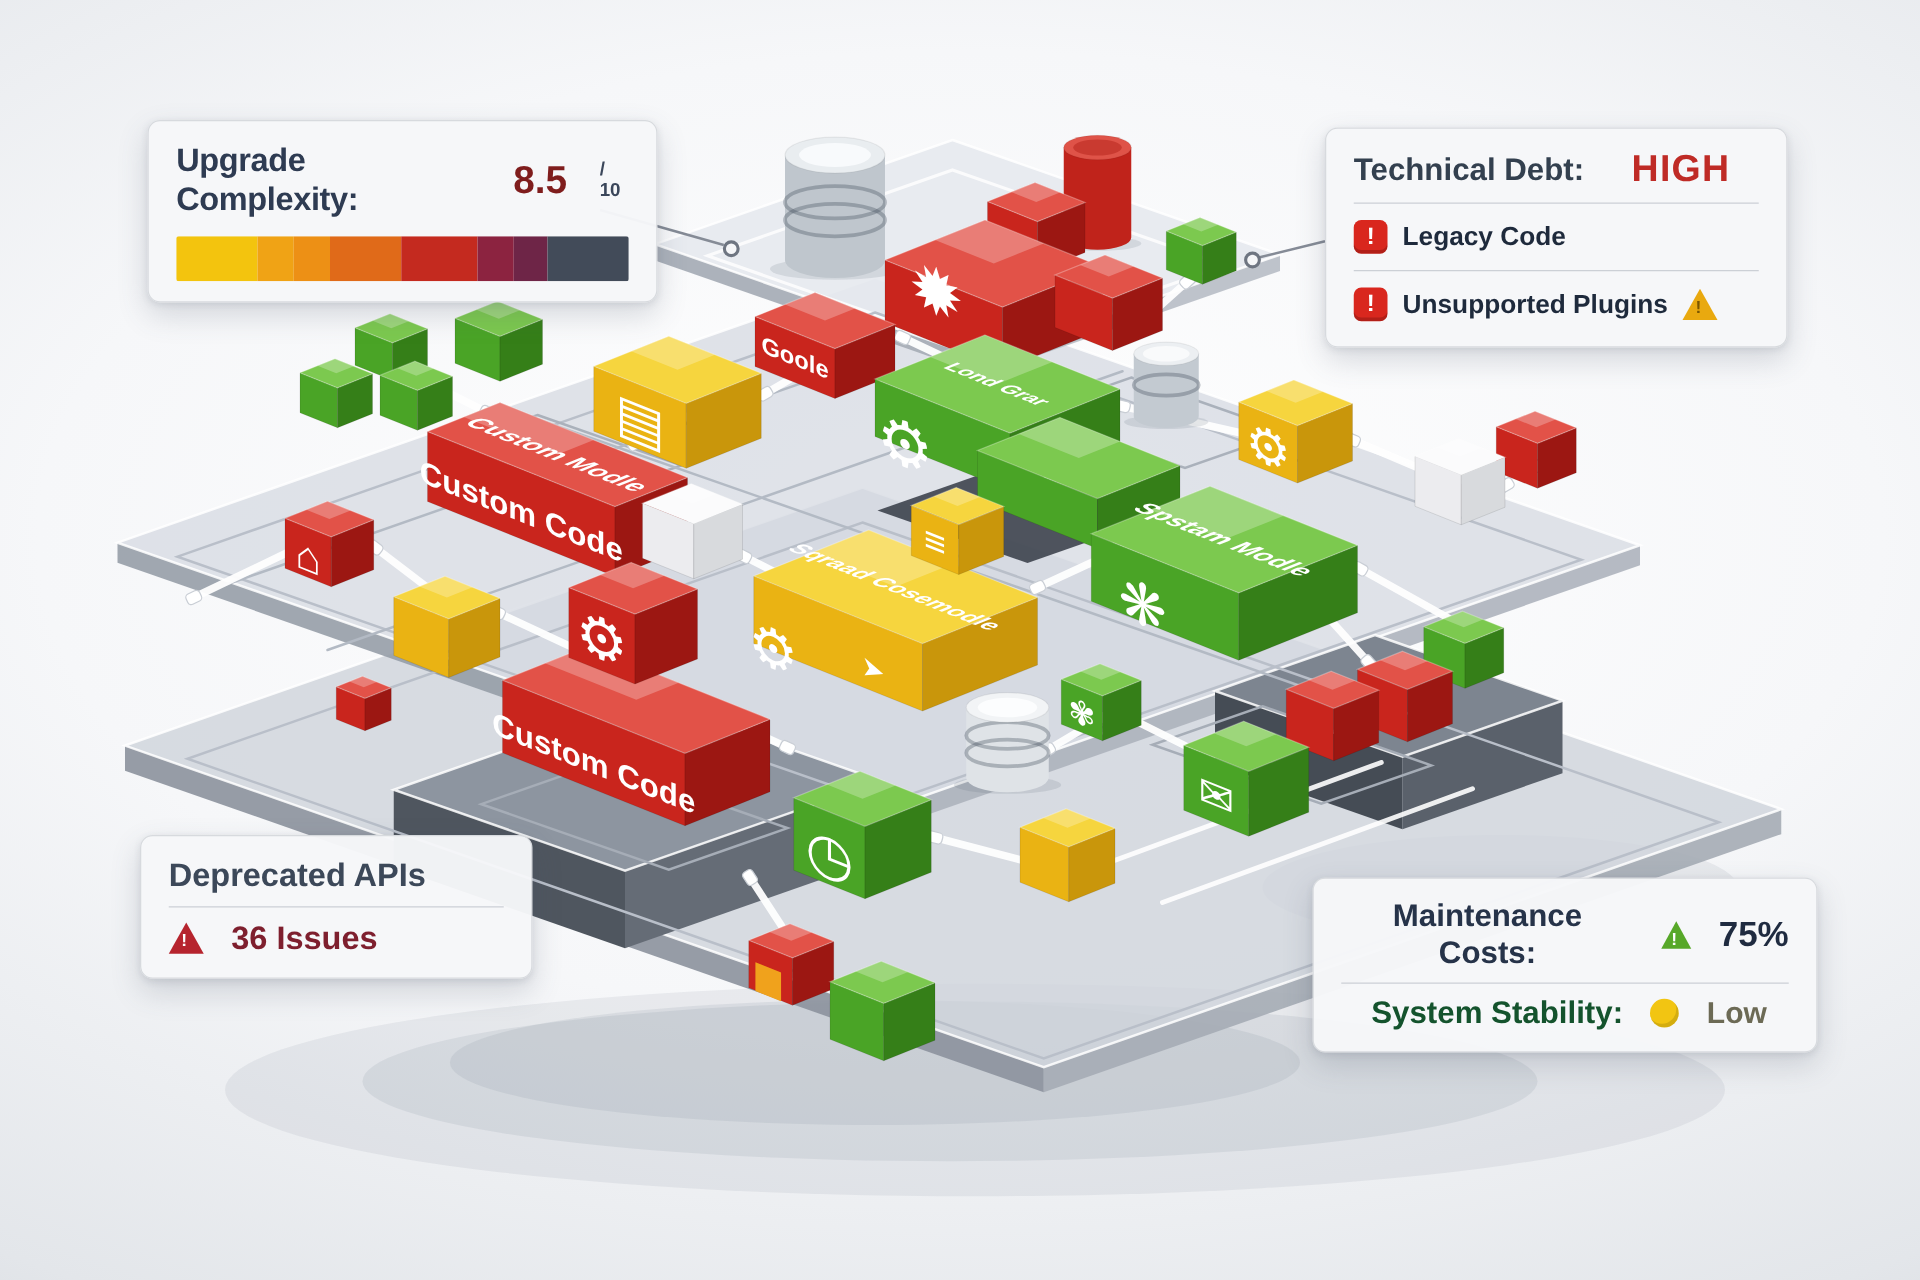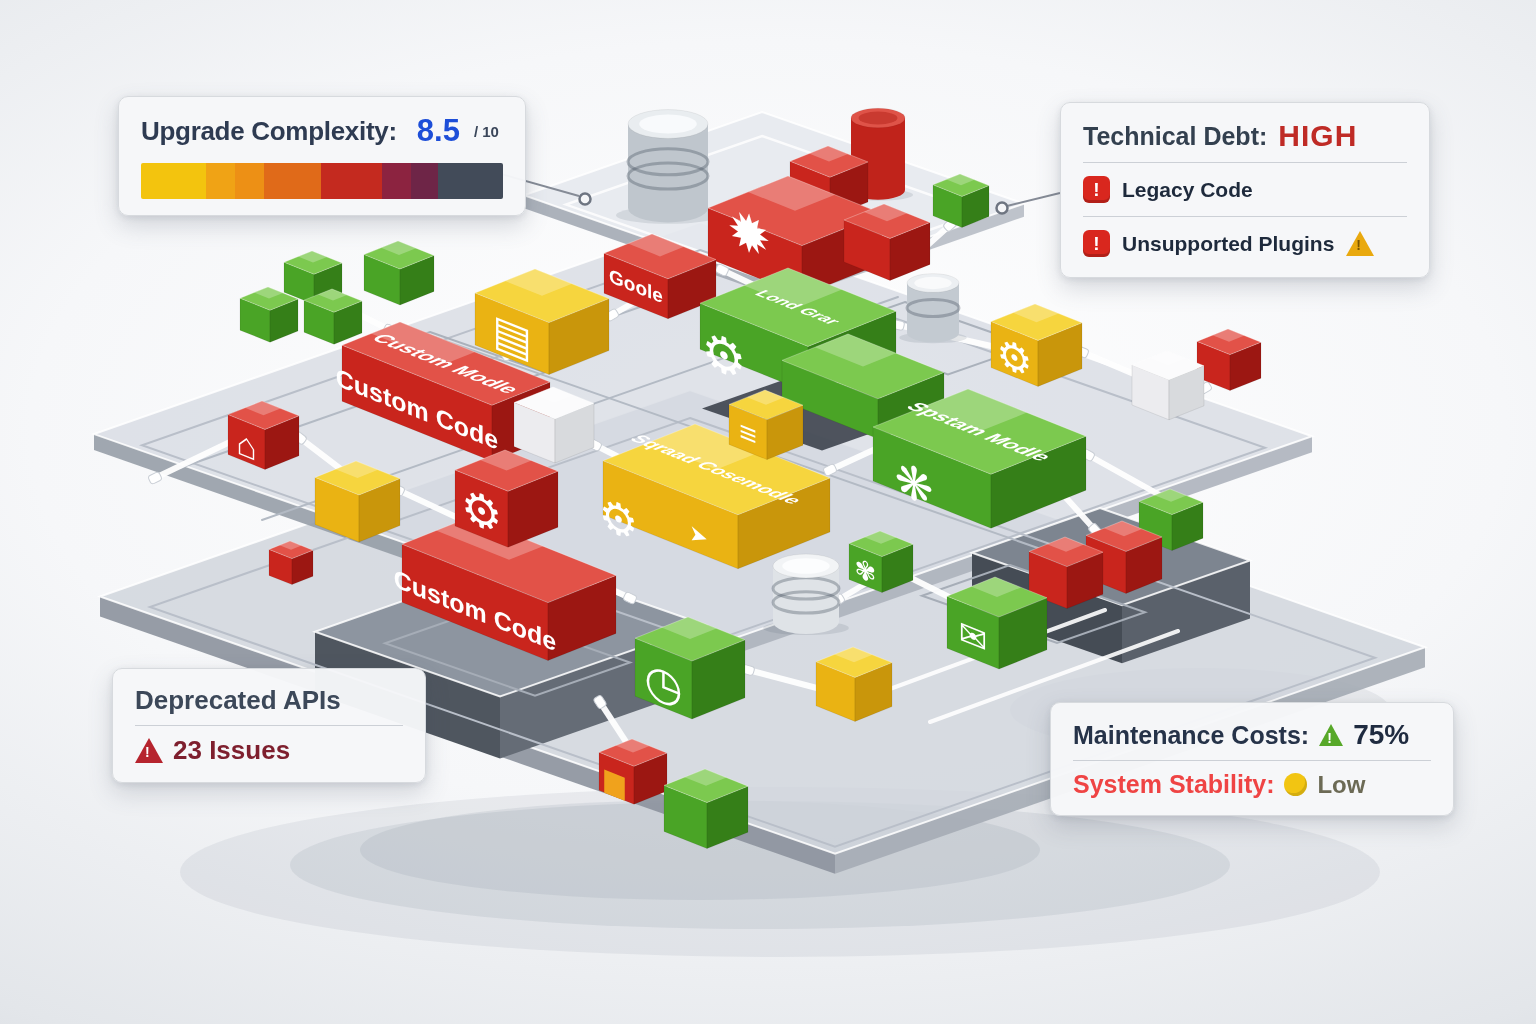--- a/index.html
+++ b/index.html
@@ -11,45 +11,45 @@
   }
   .stage{position:absolute;inset:0;}
   svg{position:absolute;inset:0;}
   .card{
     position:absolute;
     background:rgba(246,247,249,0.97);
     border:1px solid #d7dade;border-radius:10px;
     box-shadow:0 10px 24px rgba(70,80,100,0.20),0 2px 6px rgba(70,80,100,0.12);
     padding:16px 22px;color:#2c3a52;
   }
-  .row{display:flex;align-items:center;gap:10px;}
+  .row{display:flex;align-items:center;gap:22px;}
   .hr{height:1px;background:#ccd0d6;margin:9px 0;}
   .title{font-size:26px;font-weight:700;color:#2e3b52;letter-spacing:-0.3px;}
-  .score{font-size:31px;font-weight:800;color:#1d4ed8;margin-left:10px;}
+  .score{font-size:31px;font-weight:800;color:#7f1d1d;margin-left:10px;}
   .denom{font-size:15px;font-weight:600;color:#3a465a;margin-left:4px;}
   .grad-bar{display:flex;height:36px;margin-top:14px;border-radius:2px;overflow:hidden;}
   .grad-bar div{height:100%;}
   .debt-title{font-size:25px;font-weight:700;color:#33404f;text-align:center;}
-  .debt-high{font-size:30px;font-weight:800;color:#bf2b26;margin-left:1px;letter-spacing:1px;}
+  .debt-high{font-size:30px;font-weight:800;color:#bf2b26;margin-left:16px;letter-spacing:1px;}
   .debt-row{display:flex;align-items:center;gap:12px;padding:4px 0;font-size:21px;font-weight:700;color:#1e2a3c;}
   .alert-badge{
     width:27px;height:27px;border-radius:6px;background:#d9271e;
     color:#fff;font-weight:800;font-size:19px;display:flex;align-items:center;justify-content:center;
     box-shadow:inset 0 -3px 0 rgba(0,0,0,0.18);flex:0 0 auto;
   }
   .tri{width:0;height:0;border-left:14px solid transparent;border-right:14px solid transparent;
        border-bottom:25px solid #e9a90f;position:relative;display:inline-block;flex:0 0 auto;}
   .tri i{position:absolute;left:-4px;top:6px;font-style:normal;font-weight:800;font-size:14px;color:#7a5600;}
   .tri.red{border-bottom-color:#b6242e;} .tri.red i{color:#ffffff;}
   .tri.green{border-bottom-color:#57a829;} .tri.green i{color:#ffffff;}
   .apis-title{font-size:26px;font-weight:700;color:#3c4859;}
   .issues{font-size:26px;font-weight:800;color:#7e1f2e;}
   .maint-label{font-size:25px;font-weight:700;color:#263349;text-align:center;}
   .maint-val{font-size:28px;font-weight:800;color:#1f2b40;}
-  .stab-label{font-size:25px;font-weight:700;color:#ef4444;}
+  .stab-label{font-size:25px;font-weight:700;color:#14532d;margin-left:24px;}
   .stab-val{font-size:24px;font-weight:600;color:#6c6a55;}
   .dot{width:23px;height:23px;border-radius:50%;background:#f2c512;display:inline-block;
        box-shadow:inset -2px -3px 0 rgba(0,0,0,0.12);flex:0 0 auto;}
 </style>
 </head>
 <body>
 
 <div class="stage">
   <svg id="diagram-svg" width="1536" height="1024" viewBox="0 0 1536 1024">
       <g>
@@ -561,21 +561,21 @@
 
   <div class="card" style="left:112px;top:668px;width:268px;">
     <div class="row">
       <span class="apis-title">Deprecated APIs</span>
     </div>
     <div class="hr"></div>
     <div class="row">
       <span class="tri red">
           <i>!</i>
         </span>
-      <span class="issues">23 Issues</span>
+      <span class="issues">36 Issues</span>
     </div>
   </div>
 
   <div class="card" style="left:1050px;top:702px;width:358px;">
     <div class="row">
       <span class="maint-label">Maintenance Costs:</span>
       <span class="tri green" style="border-left-width:12px;border-right-width:12px;border-bottom-width:22px;">
           <i>!</i>
         </span>
       <span class="maint-val">75%</span>

